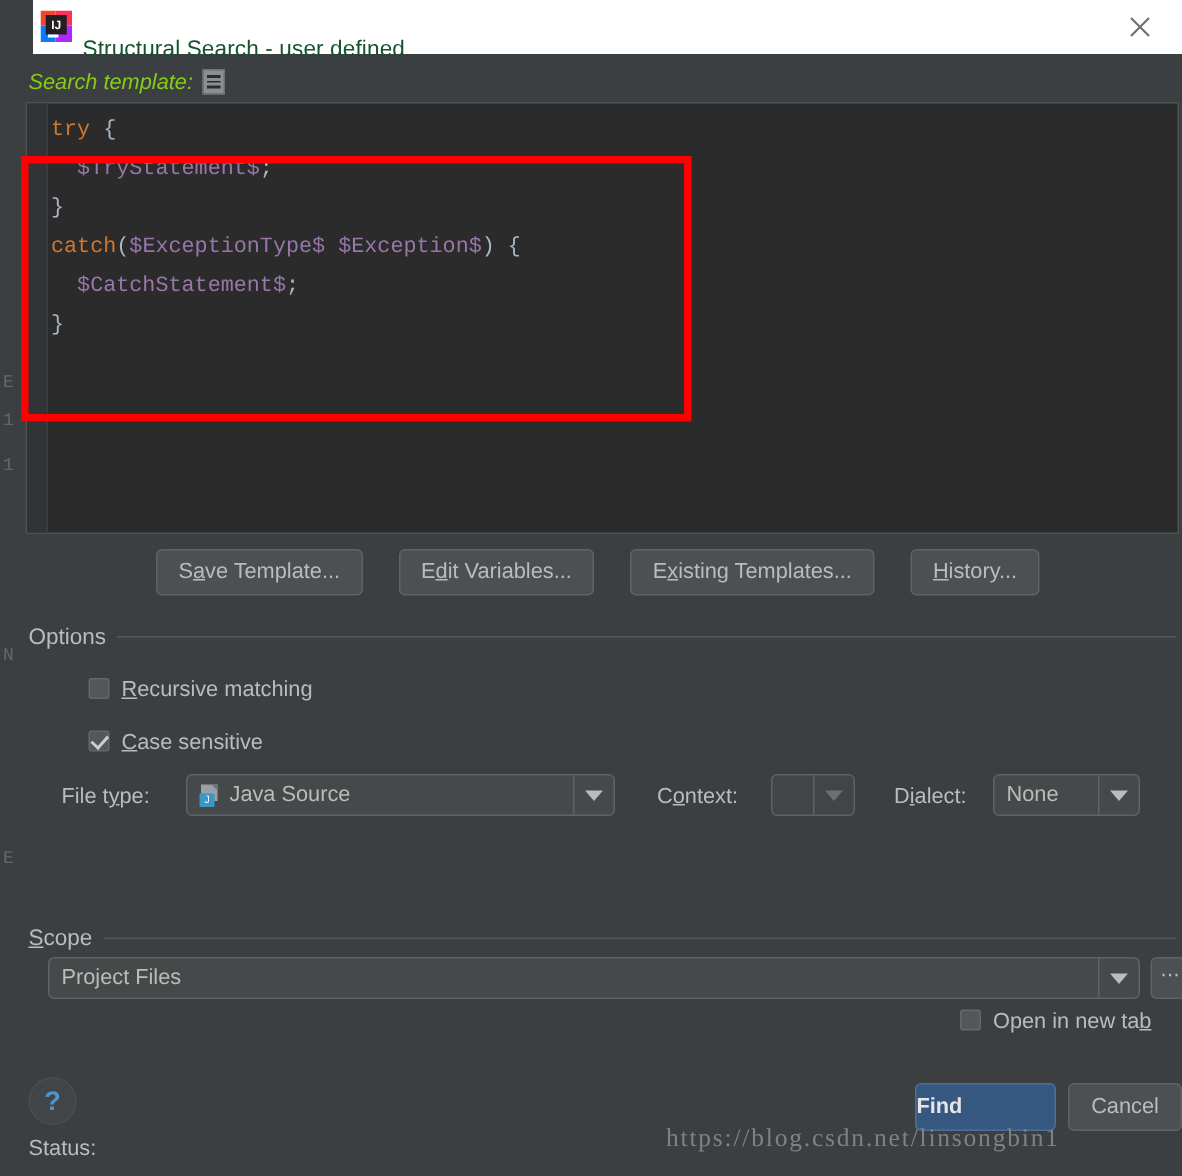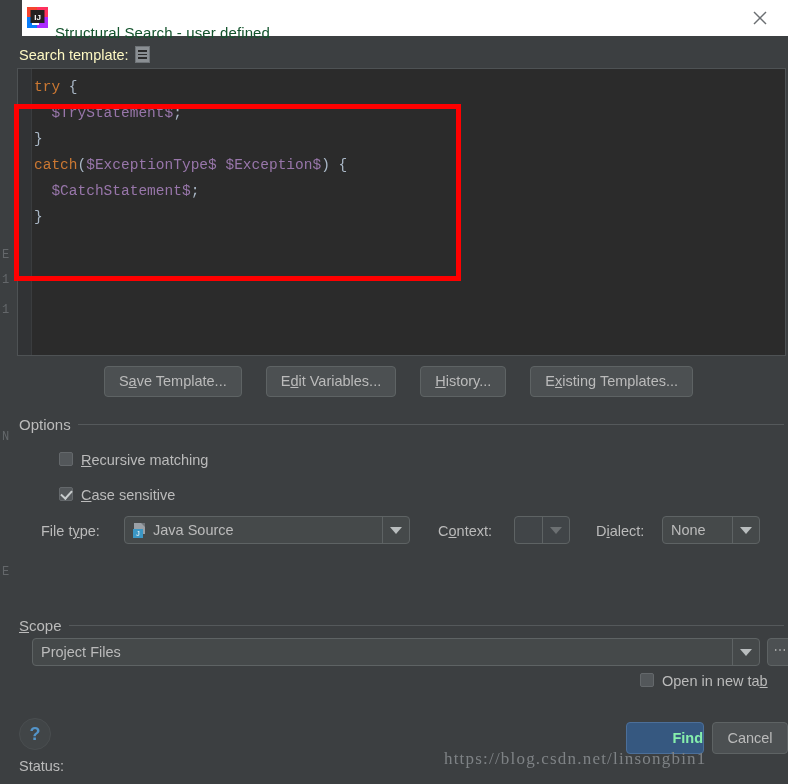--- a/index.html
+++ b/index.html
@@ -74,21 +74,22 @@
 
   .label-row {
     position: absolute;
     left: 5px; top: 10px;
     display: flex;
     align-items: center;
     gap: 6px;
   }
   .label-row .lbl {
     font-size: 14.5px;
-    color: #fef9c3;
+    color: #84cc16;
+    font-style: italic;
   }
   .tpl-icon {
     width: 15px; height: 17px;
     background: #8a8f93;
     border: 1px solid #6e7377;
     box-sizing: border-box;
     display: flex;
     flex-direction: column;
     justify-content: center;
     align-items: center;
@@ -331,30 +332,30 @@
   }
   .status-label {
     position: absolute;
     left: 5px; top: 722px;
     font-size: 14.5px;
     color: #bbbbbb;
   }
   .find-btn {
     position: absolute;
     right: 84px; top: 686px;
-    width: 78px; height: 32px;
+    width: 94px; height: 32px;
     background: #365880;
     border: 1px solid #4c6f99;
     box-sizing: border-box;
     border-radius: 4px;
-    color: #86efac;
+    color: #e5e5e5;
     font-size: 14.5px;
     font-weight: bold;
     line-height: 30px;
-    text-align: right;
+    text-align: left;
     cursor: pointer;
   }
   .cancel-btn {
     position: absolute;
     right: 0px; top: 686px;
     width: 76px; height: 32px;
     background: #4c5052;
     border: 1px solid #5e6364;
     box-sizing: border-box;
     border-radius: 4px;
@@ -430,22 +431,22 @@
 <span class="kw">catch</span><span class="pun">(</span><span class="var">$ExceptionType$</span><span class="pun"> </span><span class="var">$Exception$</span><span class="pun">) {</span>
 <span class="pun">  </span><span class="var">$CatchStatement$</span><span class="pun">;</span>
 <span class="pun">}</span></div>
     </div>
 
     <div class="red-box"></div>
 
     <div class="tpl-buttons" id="tpl-buttons">
         <button class="btn">S<span class="mn">a</span>ve Template...</button>
         <button class="btn">E<span class="mn">d</span>it Variables...</button>
+        <button class="btn">E<span class="mn">x</span>isting Templates...</button>
         <button class="btn"><span class="mn">H</span>istory...</button>
-        <button class="btn">E<span class="mn">x</span>isting Templates...</button>
       </div>
 
     <div class="group" style="top:389px;">
       <div class="group-line"></div>
       <div class="group-title">Options</div>
     </div>
 
     <div class="checkrow" style="left:45px; top:416px;">
       <span class="cbox" id="cb-recursive"></span>
       <span class="txt" id="lbl-recursive"><span class="mn">R</span>ecursive matching</span>

